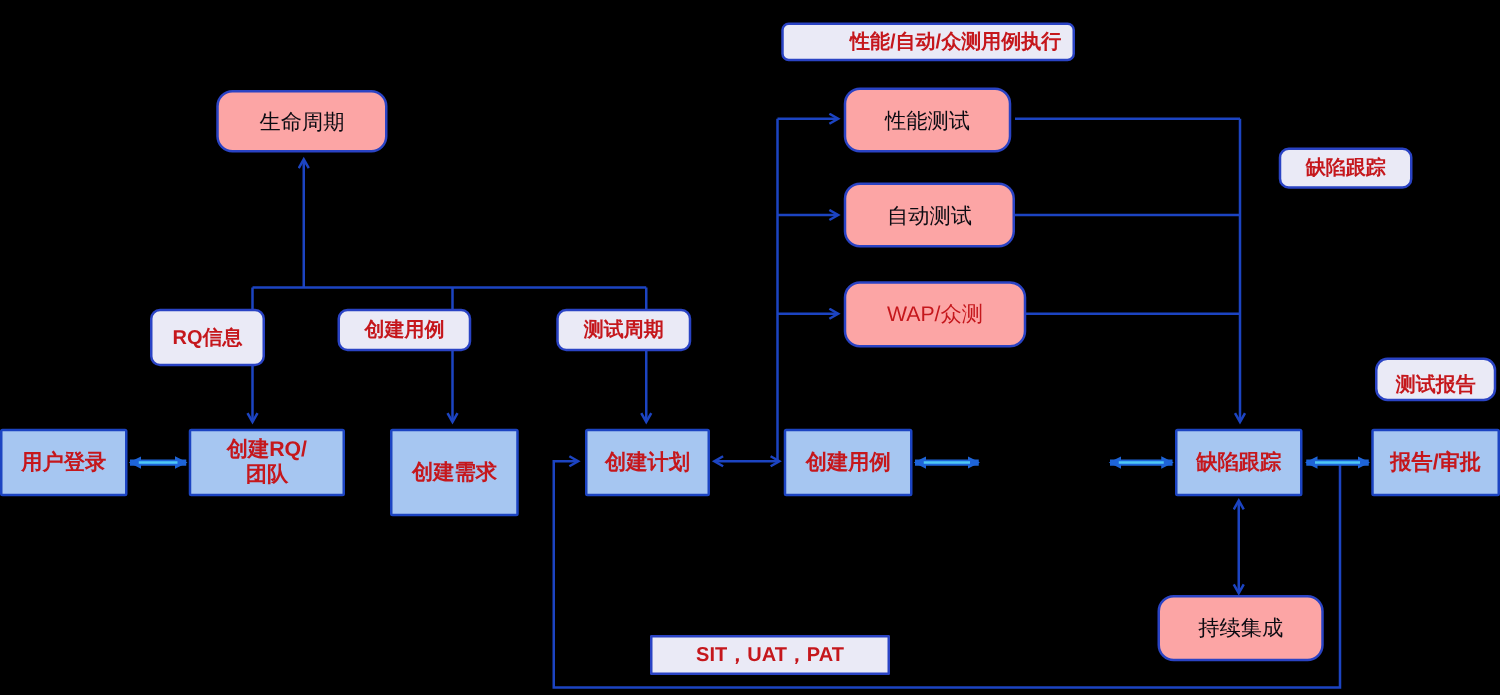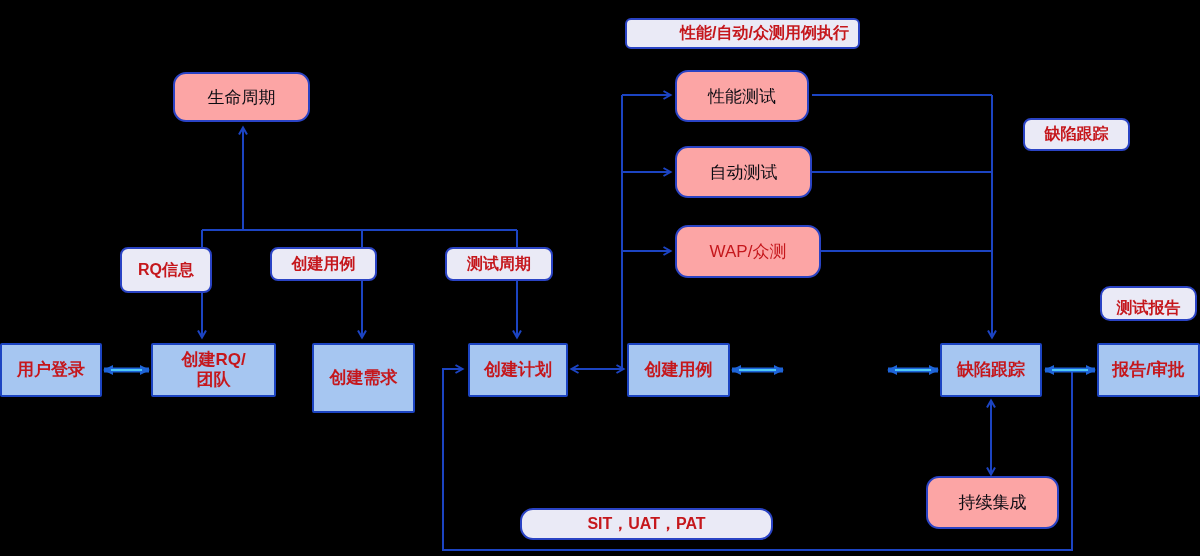--- a/index.html
+++ b/index.html
@@ -151,17 +151,17 @@
   </div>
   <div class="tag" style="left:120px;top:247px;width:92px;height:46px;">
     <span>RQ信息</span>
   </div>
   <div class="tag" style="left:270px;top:247px;width:107px;height:34px;">
     <span>创建用例</span>
   </div>
   <div class="tag" style="left:445px;top:247px;width:108px;height:34px;text-align:center;">
     <span>测试周期</span>
   </div>
-  <div class="tag" style="left:520px;top:508px;width:253px;height:32px;border-radius:13px;">
+  <div class="tag" style="left:520px;top:508px;width:192px;height:32px;border-radius:1px;">
     <span>SIT，UAT，PAT</span>
   </div>
 
 </div>
 
 </body></html>

